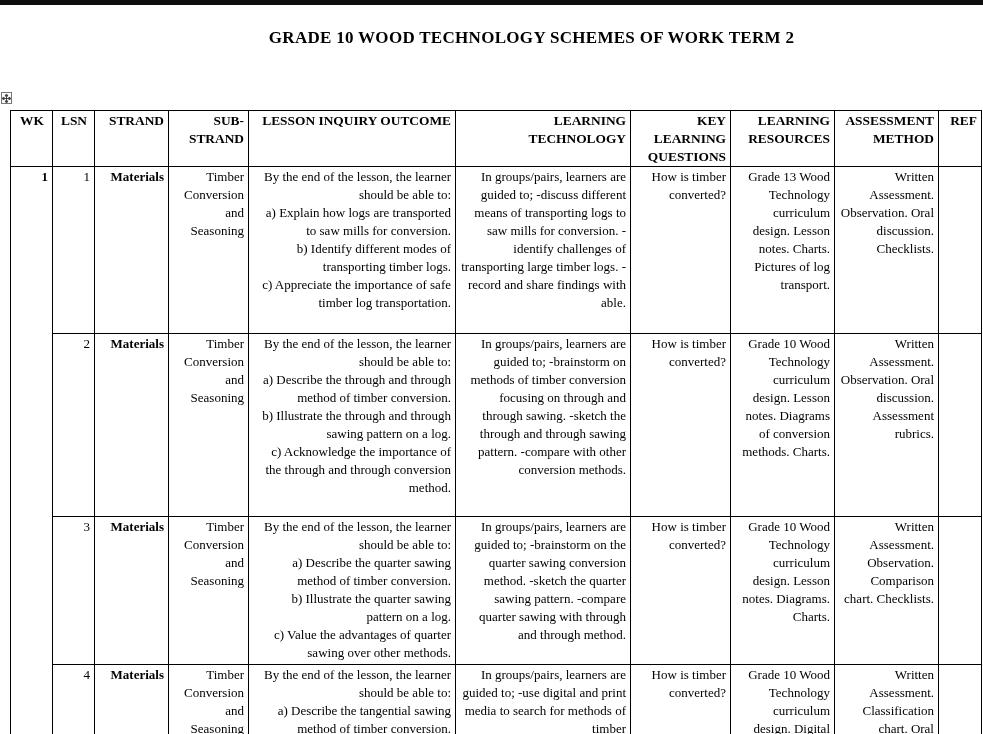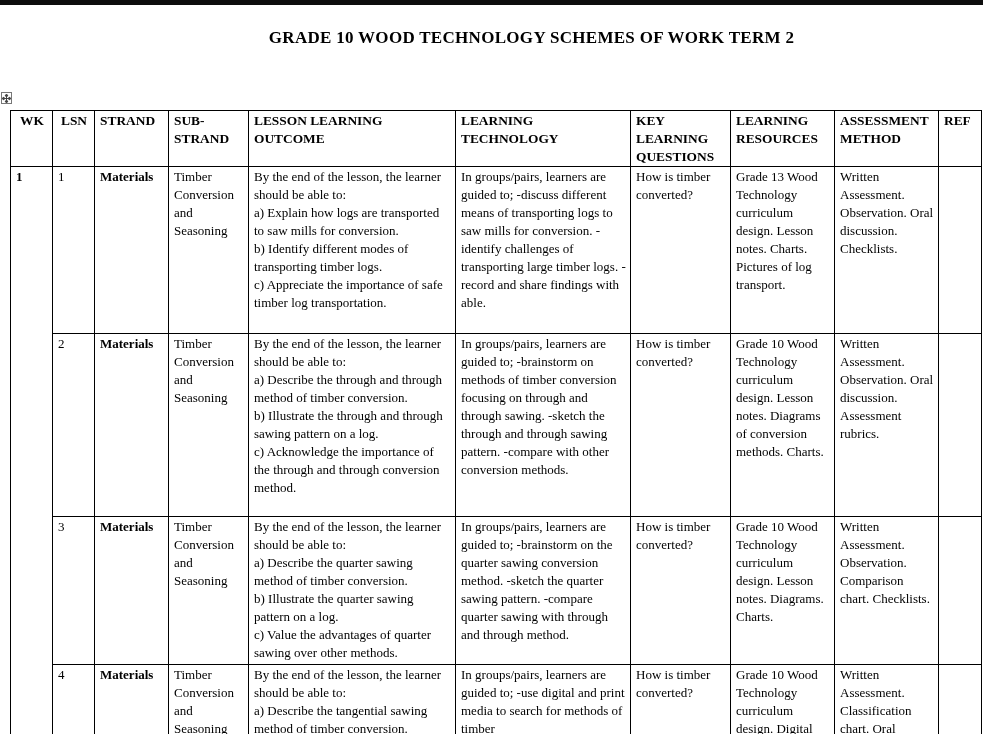--- a/index.html
+++ b/index.html
@@ -27,21 +27,21 @@
     display:flex; align-items:center; justify-content:center;
     box-sizing:border-box; cursor:move;
   }
   table.sow {
     position:absolute; left:10px; top:110px; width:971px;
     border-collapse:collapse; table-layout:fixed;
     font-size:13px; line-height:18px;
   }
   .sow th, .sow td {
     border:1.4px solid #000; vertical-align:top;
-    padding:1px 4px 0 5px; text-align:left; overflow:hidden;
+    padding:1px 4px 0 5px; text-align:right; overflow:hidden;
   }
   .sow th { font-weight:bold; font-size:13.4px; line-height:18px; }
   .sow thead tr { height:55px; }
   .row-0 { height:167px; } .row-1 { height:183px; }
   .row-2 { height:148px; } .row-3 { height:120px; }
   .col-wk  { text-align:center; font-weight:bold; }
   .col-lsn { text-align:center; }
   th.col-wk, th.col-lsn { text-align:center; }
   td.col-strand { font-weight:bold; }
   td.col-outcome { white-space:pre-line; }
@@ -80,21 +80,21 @@
         <col style="width:104px">
         <col style="width:104px">
       <col style="width:43px">
     </colgroup>
     <thead>
       <tr>
         <th class="col-wk">WK</th>
         <th class="col-lsn">LSN</th>
         <th>STRAND</th>
         <th>SUB-STRAND</th>
-        <th>LESSON LEARNING OUTCOME</th>
+        <th>LESSON INQUIRY OUTCOME</th>
         <th>LEARNING TECHNOLOGY</th>
         <th>KEY LEARNING QUESTIONS</th>
         <th>LEARNING RESOURCES</th>
         <th>ASSESSMENT METHOD</th>
         <th>REF</th>
       </tr>
     </thead>
     <tbody id="table-body">
         <tr class="row-0">
           <td rowspan="4" class="col-wk">1</td>

